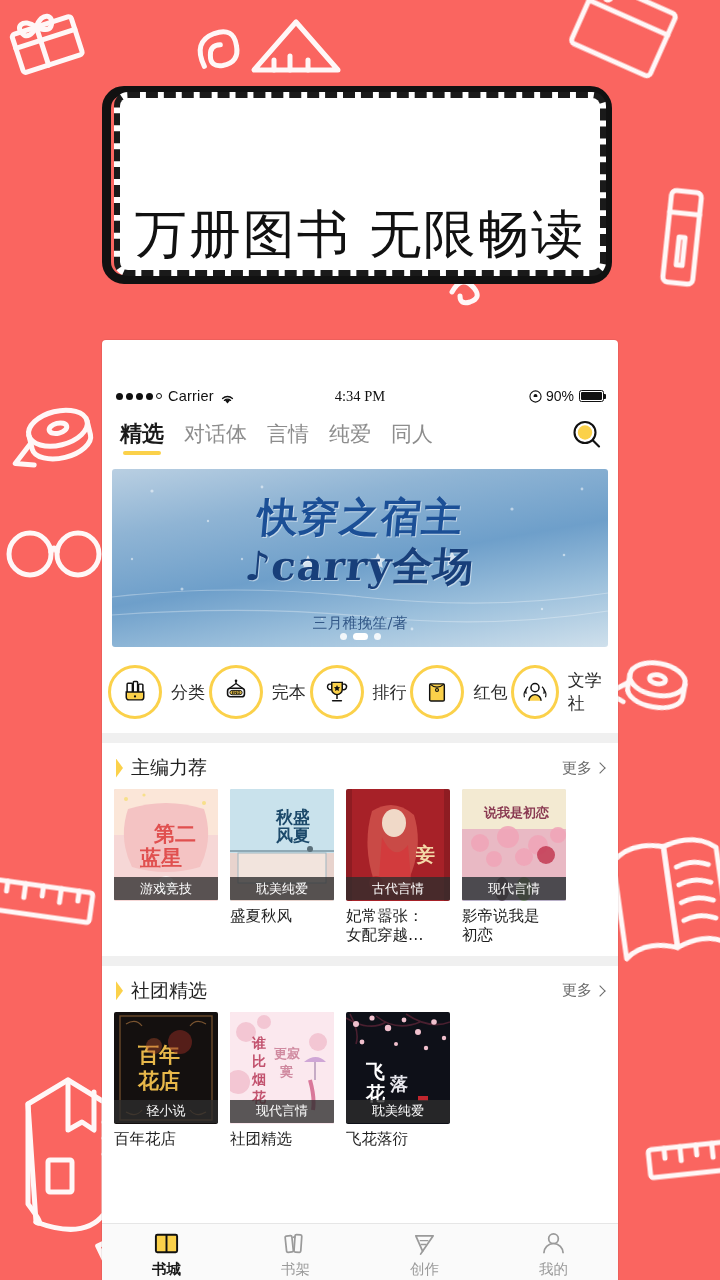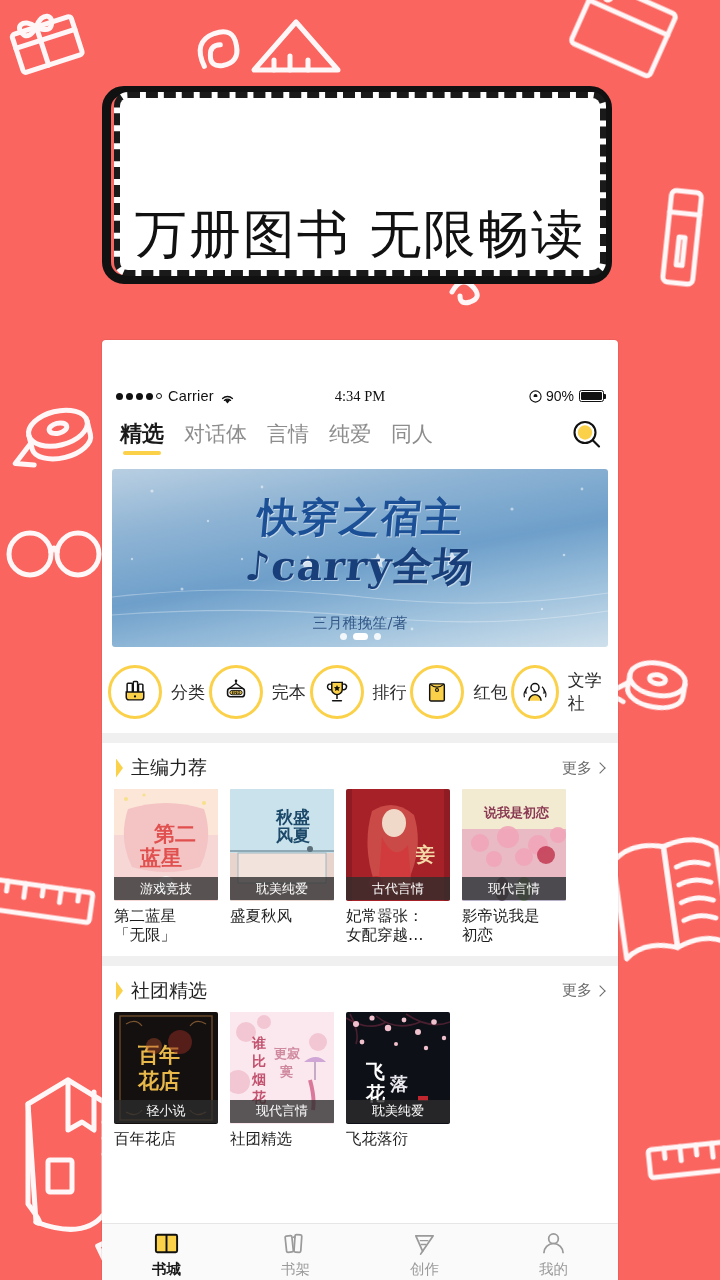--- a/index.html
+++ b/index.html
@@ -498,22 +498,20 @@
           <text x="26" y="76" font-size="21" font-weight="bold" fill="#e0504f" font-family="DejaVu Sans, sans-serif">蓝星</text>
           <circle cx="52" cy="96" r="9" fill="#fff" opacity=".75"></circle>
           <g fill="#f7e08a">
               <circle cx="12" cy="10" r="2"></circle>
               <circle cx="90" cy="14" r="2"></circle>
               <circle cx="30" cy="6" r="1.6"></circle>
             </g>
         </svg>
         <div class="badge">游戏竞技</div>
       </div>
-      <div class="btitle">第二蓝星
-「无限」</div>
     </div>
 
     <div class="book">
       <div class="cover">
         <svg viewBox="0 0 104 112" width="104" height="112">
           <rect width="104" height="112" fill="#bcd9e6"></rect>
           <rect y="0" width="104" height="64" fill="#c9e2ec"></rect>
           <rect y="64" width="104" height="48" fill="#e8d3cd"></rect>
           <rect x="8" y="64" width="88" height="30" fill="#f2e4dd" stroke="#9fb6c0" stroke-width="1"></rect>
           <path d="M0 62 h104" stroke="#8fa9b5" stroke-width="2"></path>

